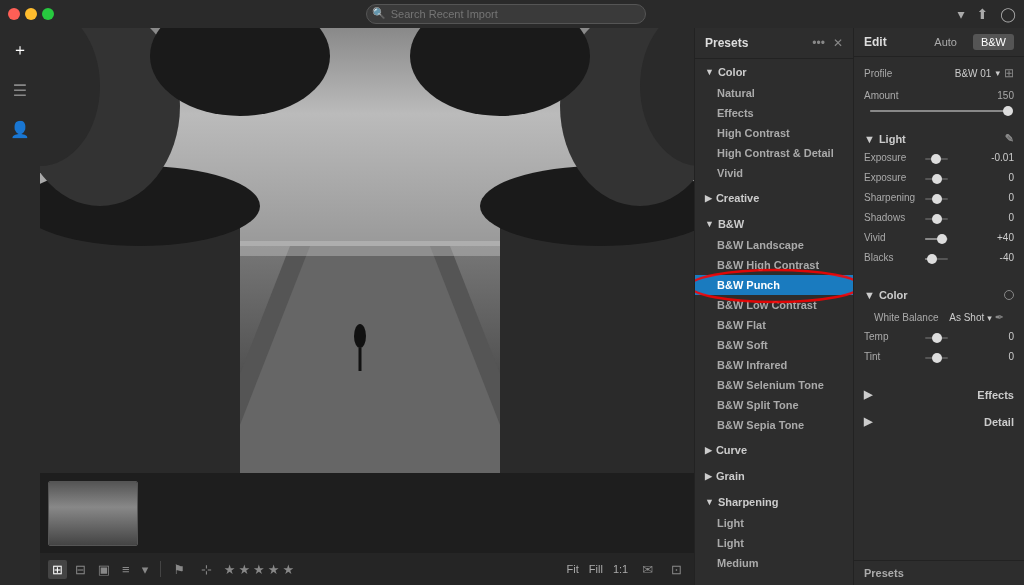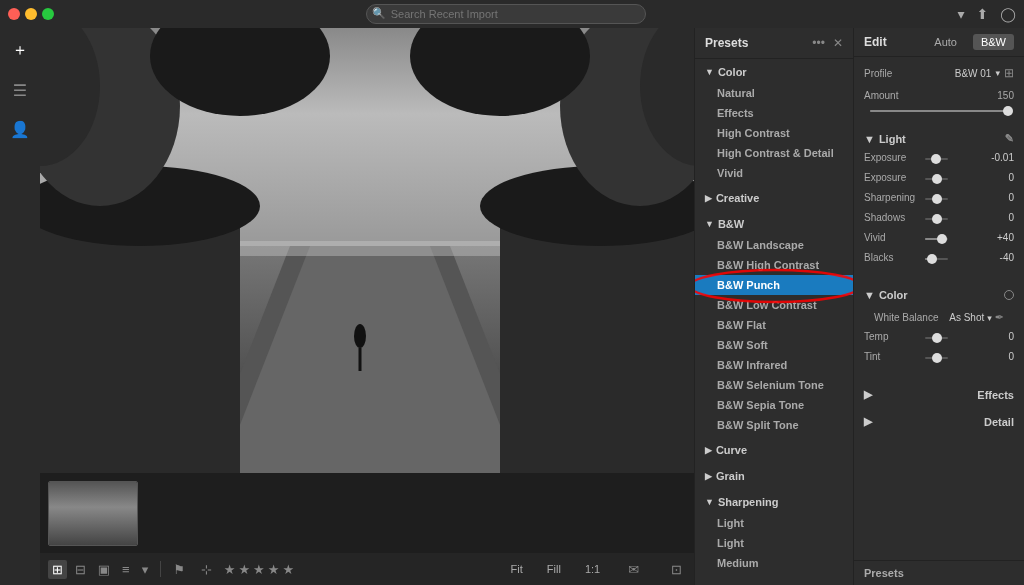--- a/index.html
+++ b/index.html
@@ -178,21 +178,21 @@
     }
     .stars {
       display: flex;
       gap: 3px;
     }
     .star { color: #888; font-size: 13px; cursor: pointer; }
     .spacer { flex: 1; }
     .zoom-controls {
       display: flex;
       align-items: center;
-      gap: 24px;
+      gap: 10px;
       color: #aaa;
       font-size: 11px;
     }
 
     
     .presets-panel {
       width: 160px;
       background: #2d2d2d;
       display: flex;
       flex-direction: column;
@@ -575,22 +575,22 @@
 
           <svg style="position:absolute;top:-8px;left:-10px;width:180px;height:38px;pointer-events:none;" viewBox="0 0 180 38" xmlns="http://www.w3.org/2000/svg">
             <ellipse cx="90" cy="19" rx="85" ry="16" fill="none" stroke="red" stroke-width="2.5" opacity="0.85"></ellipse>
           </svg>
         </div>
         <div class="preset-item">B&amp;W Low Contrast</div>
         <div class="preset-item">B&amp;W Flat</div>
         <div class="preset-item">B&amp;W Soft</div>
         <div class="preset-item">B&amp;W Infrared</div>
         <div class="preset-item">B&amp;W Selenium Tone</div>
+        <div class="preset-item">B&amp;W Split Tone</div>
         <div class="preset-item">B&amp;W Sepia Tone</div>
-        <div class="preset-item">B&amp;W Split Tone</div>
       </div>
 
       <div class="preset-section">
         <div class="preset-section-header">
           <span class="chevron">▶</span>
           <span>Curve</span>
         </div>
       </div>
 
       <div class="preset-section">

